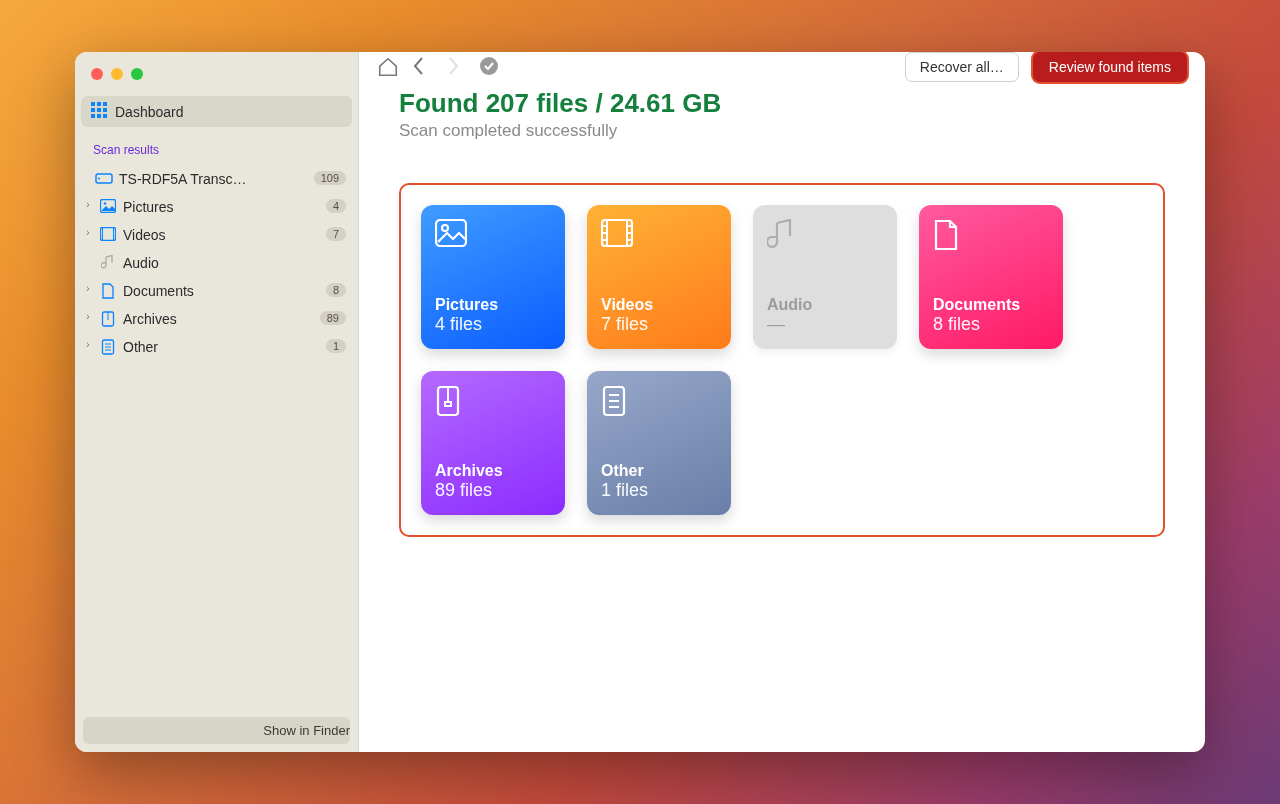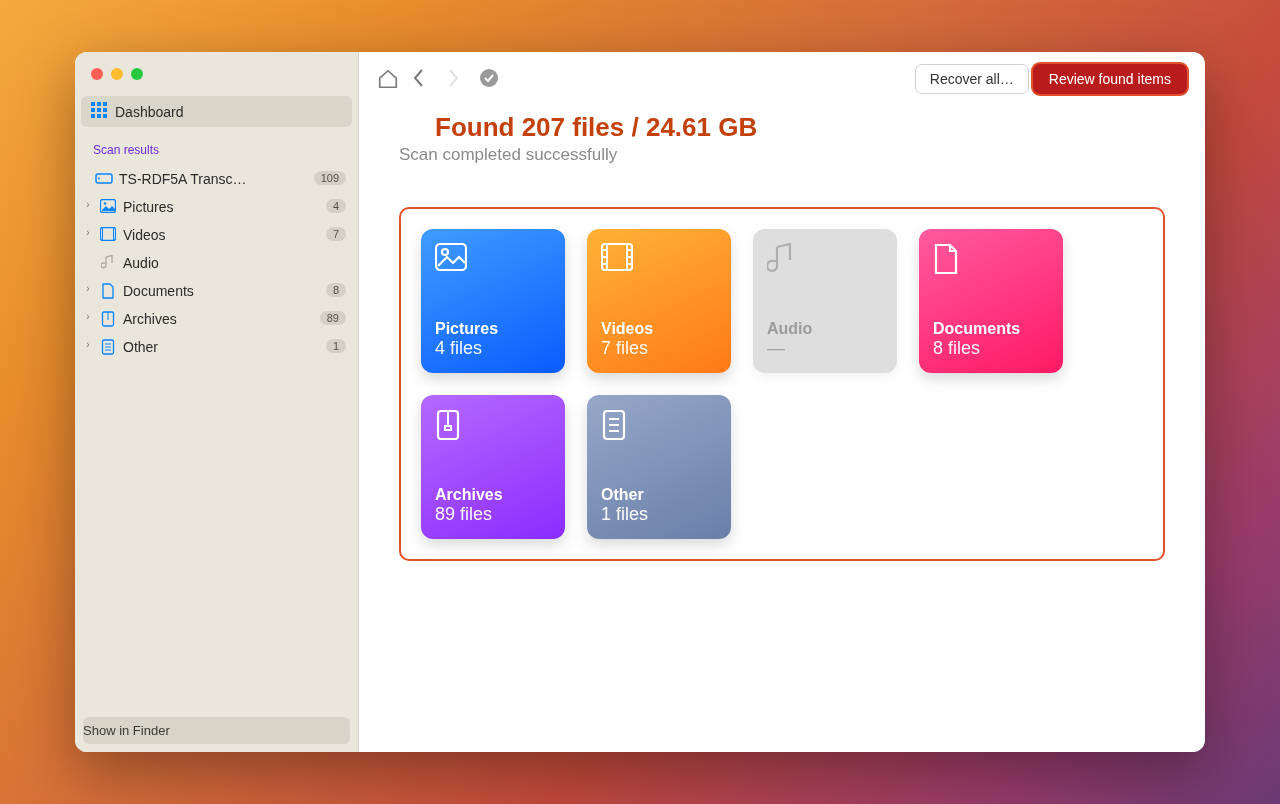--- a/index.html
+++ b/index.html
@@ -57,44 +57,44 @@
 .tree-row .count {
   background: #d4d0c5; border-radius: 10px; font-size: 11px;
   padding: 1px 7px; color: #555144;
 }
 .tree-row.device { padding-left: 20px; }
 .tree-row.child { padding-left: 8px; }
 
 .sidebar-footer {
   margin: 8px; padding: 6px 0;
   background: #d7d4c8; border-radius: 6px;
-  text-align: left; font-size: 13px; color: #3a3a35;
+  text-align: right; font-size: 13px; color: #3a3a35;
 }
 
 
 .main { flex: 1; display: flex; flex-direction: column; }
 .toolbar {
-  display: flex; align-items: center; gap: 4px;
-  padding: 12px 18px;
+  display: flex; align-items: center; gap: 14px;
+  padding: 0 18px;
 }
 .toolbar .nav-icons { display: flex; align-items: center; gap: 12px; color: #888; }
 .tool-icon { width: 22px; height: 22px; color: #6b6b6b; }
 .tool-spacer { flex: 1; }
 .btn-secondary {
   background: #fff; border: 1px solid #d0d0d0; border-radius: 7px;
   padding: 6px 14px; font-size: 14px; color: #333;
 }
 .btn-primary {
   background: #b91c1c; color: #fff; border: none; border-radius: 7px;
   padding: 7px 16px; font-size: 14px; font-weight: 500;
   box-shadow: 0 0 0 2px #e2502c;
 }
 
 .content { padding: 6px 40px 24px; }
-.headline { font-size: 26px; font-weight: 700; color: #c2410c; margin-left: 36px; }
+.headline { font-size: 26px; font-weight: 700; color: #15803d; }
 .subline { font-size: 17px; color: #8a8a8a; font-weight: 500; margin-top: 2px; }
 
 .cards-frame {
   margin-top: 42px;
   border: 2px solid #e2502c; border-radius: 10px;
   padding: 20px;
 }
 .cards-grid {
   display: grid;
   grid-template-columns: repeat(4, 144px);

